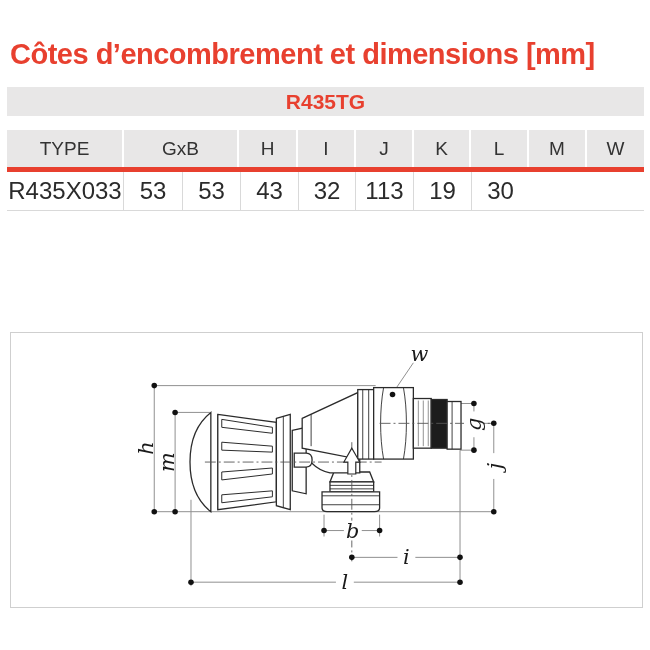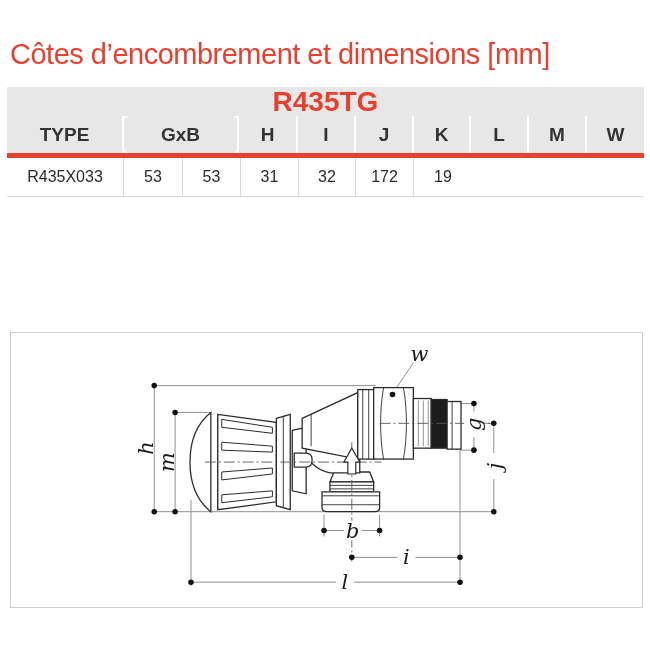--- a/index.html
+++ b/index.html
@@ -3,42 +3,42 @@
 <meta charset="utf-8">
 <style>
   html,body{margin:0;padding:0;}
   body{
     width:650px;height:650px;position:relative;background:#ffffff;
     font-family:"Liberation Sans",sans-serif;overflow:hidden;
   }
   
   .page-title{
     position:absolute;left:10px;top:38px;width:630px;
-    font-size:29px;font-weight:normal;color:#e8402f;letter-spacing:-0.5px;
+    font-size:29px;font-weight:bold;color:#e8402f;letter-spacing:-0.5px;
   }
   
   .dims-table{position:absolute;left:7px;top:87px;width:637px;}
   .model-band{
     height:29px;line-height:29px;background:#e8e7e7;text-align:center;
-    font-size:28px;font-weight:bold;color:#e8402f;
-  }
-  .hdr-row{display:flex;margin-top:0;font-weight:bold;}
+    font-size:21px;font-weight:bold;color:#e8402f;
+  }
+  .hdr-row{display:flex;margin-top:14px;}
   .hdr-row .cell{
     height:37px;line-height:37px;background:#e8e7e7;text-align:center;
     font-size:19px;color:#333;border-right:2px solid #fff;box-sizing:border-box;
   }
   .hdr-row .cell:last-child{border-right:none;}
   .red-bar{height:5px;background:#e8402f;}
   .data-row{display:flex;border-bottom:1px solid #d9d9d9;}
   .data-row .cell{
     height:38px;line-height:38px;background:#fff;text-align:center;
-    font-size:16px;color:#2b2b2b;border-right:1px solid #d9d9d9;box-sizing:border-box;
+    font-size:24px;color:#2b2b2b;border-right:1px solid #d9d9d9;box-sizing:border-box;
   }
   .data-row .cell:last-child{border-right:none;}
-  .w-type{width:117px;} .w-gxb{width:115px;border-radius:6px;}
+  .w-type{width:117px;} .w-gxb{width:115px;}
   .w-h{width:59px;} .w-i{width:58px;} .w-j{width:58px;} .w-k{width:57px;}
   .w-l{width:58px;} .w-m{width:58px;} .w-w{width:57px;}
   
   .diagram-frame{
     position:absolute;left:10px;top:332px;width:631px;height:274px;
     border:1px solid #cfcfcf;background:#fff;
   }
   .diagram-frame svg{display:block;}
   svg text.dim{
     font-family:"DejaVu Serif","Liberation Serif",serif;
@@ -61,24 +61,25 @@
     <div class="cell w-k">K</div>
     <div class="cell w-l">L</div>
     <div class="cell w-m">M</div>
     <div class="cell w-w">W</div>
   </div>
   <div class="red-bar"></div>
   <div class="data-row">
     <div class="cell w-type">R435X033</div>
     <div class="cell w-h">53</div>
     <div class="cell w-i">53</div>
-    <div class="cell w-j">31</div>
+    <div class="cell w-j">43</div>
     <div class="cell w-k">32</div>
-    <div class="cell w-l">172</div>
+    <div class="cell w-l">113</div>
     <div class="cell w-m">19</div>
+    <div class="cell w-w">30</div>
   </div>
 </div>
 
 <div class="diagram-frame">
   <svg width="631" height="274" viewBox="0 0 633 276" preserveAspectRatio="xMidYMid meet">
 
     <g stroke="#8f8f8f" stroke-width="1" fill="none">
 
       <path d="M143,53 V180"></path>
       <path d="M143,53 H366"></path>

